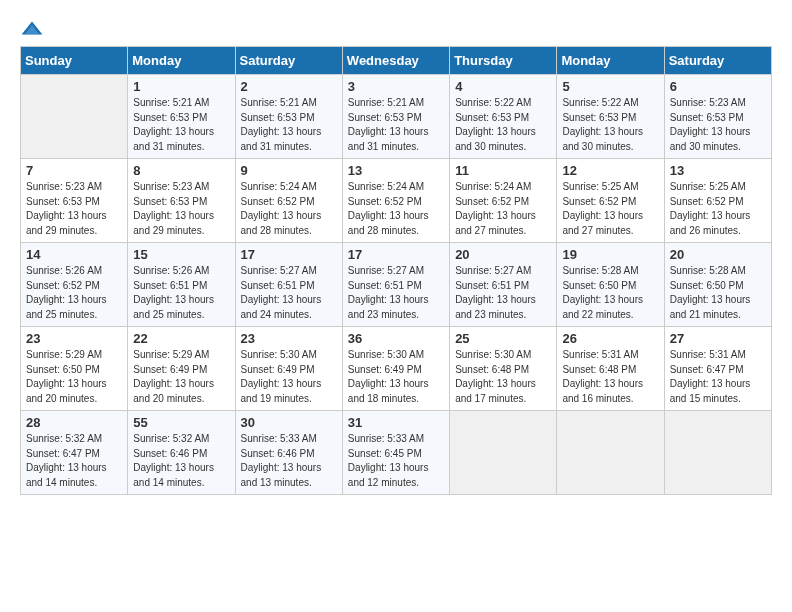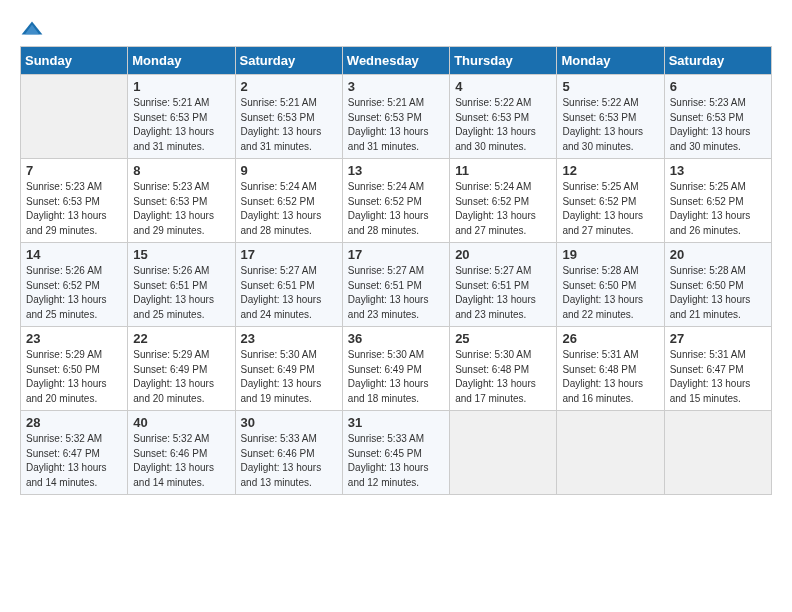--- a/index.html
+++ b/index.html
@@ -330,21 +330,21 @@
       </tr>
       <tr>
         <td>
           <span class="day-number">28</span>
           <div class="day-info" style="white-space: pre-line;">Sunrise: 5:32 AM
 Sunset: 6:47 PM
 Daylight: 13 hours
 and 14 minutes.</div>
         </td>
         <td>
-          <span class="day-number">40</span>
+          <span class="day-number">55</span>
           <div class="day-info" style="white-space: pre-line;">Sunrise: 5:32 AM
 Sunset: 6:46 PM
 Daylight: 13 hours
 and 14 minutes.</div>
         </td>
         <td>
           <span class="day-number">30</span>
           <div class="day-info" style="white-space: pre-line;">Sunrise: 5:33 AM
 Sunset: 6:46 PM
 Daylight: 13 hours

